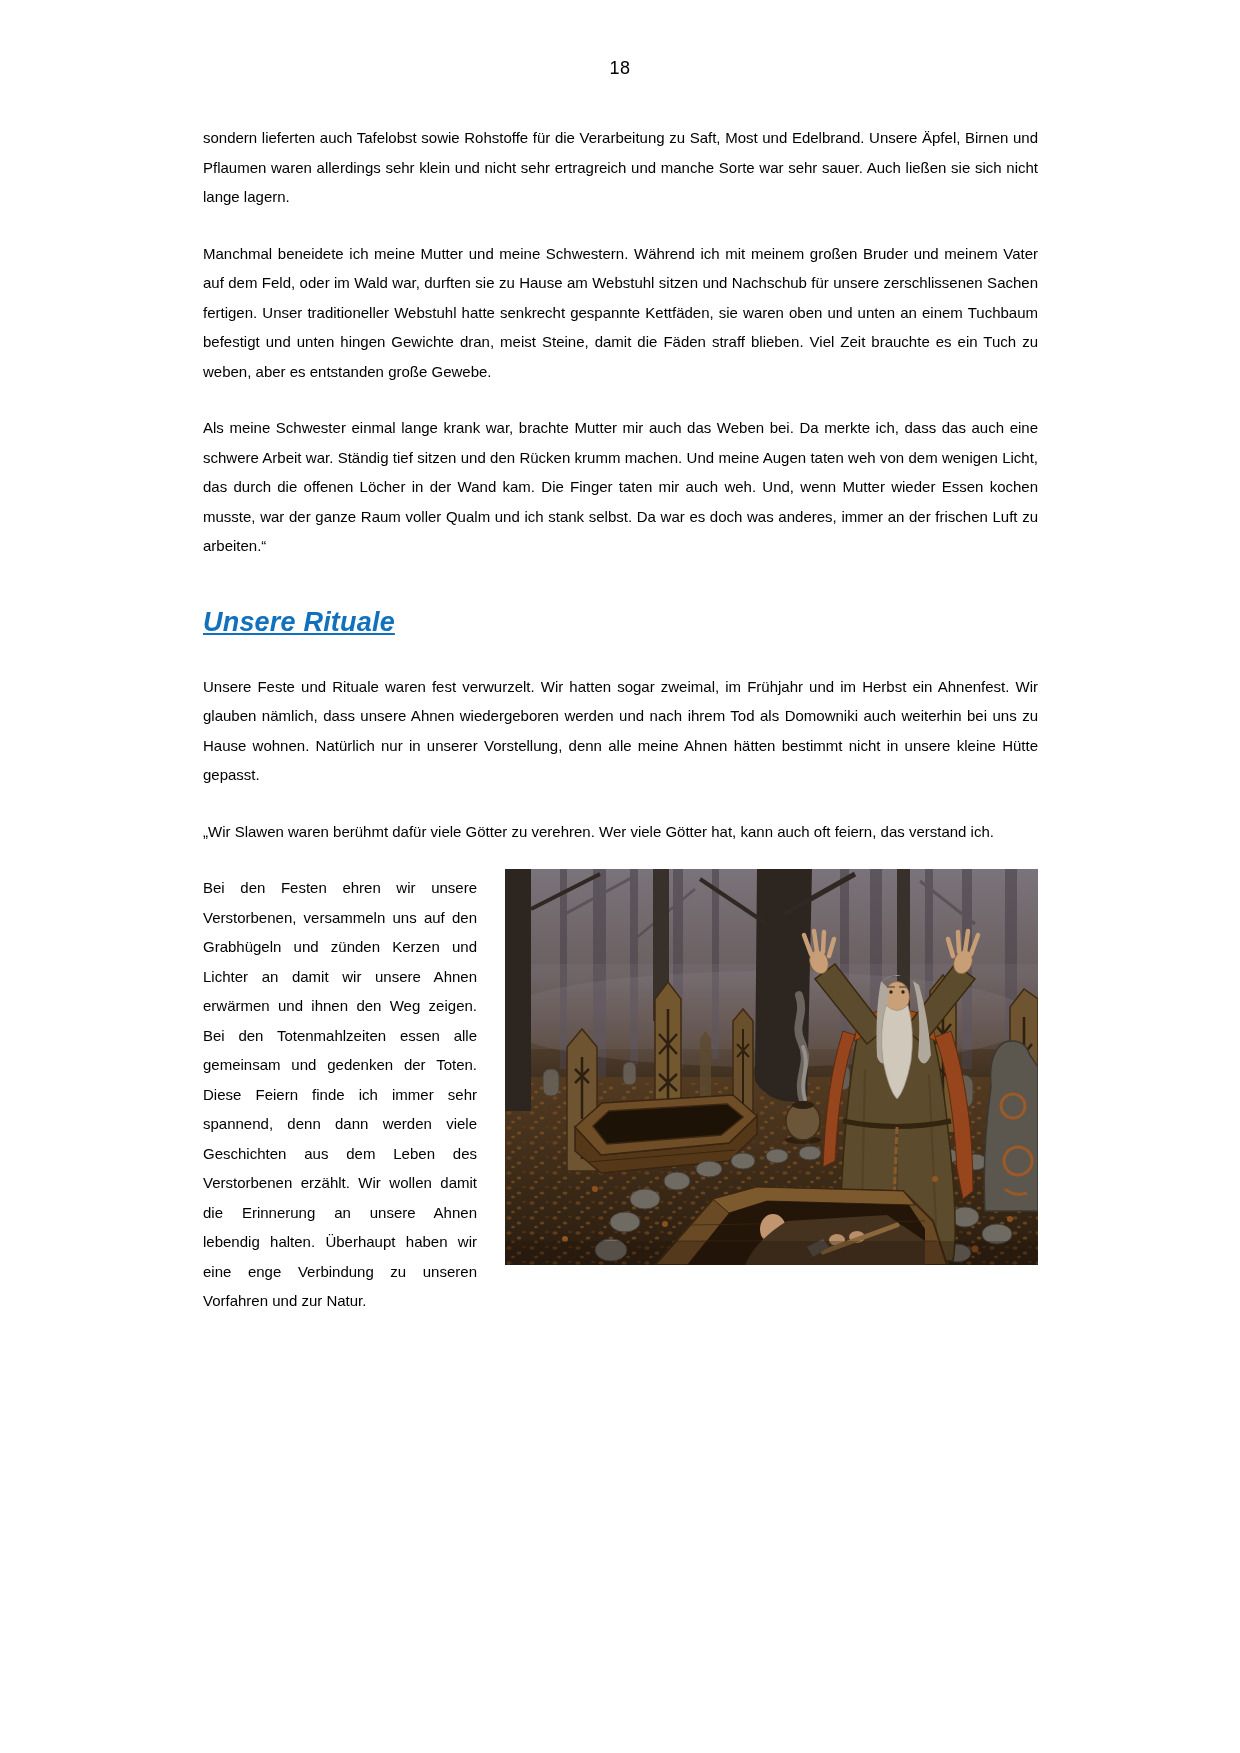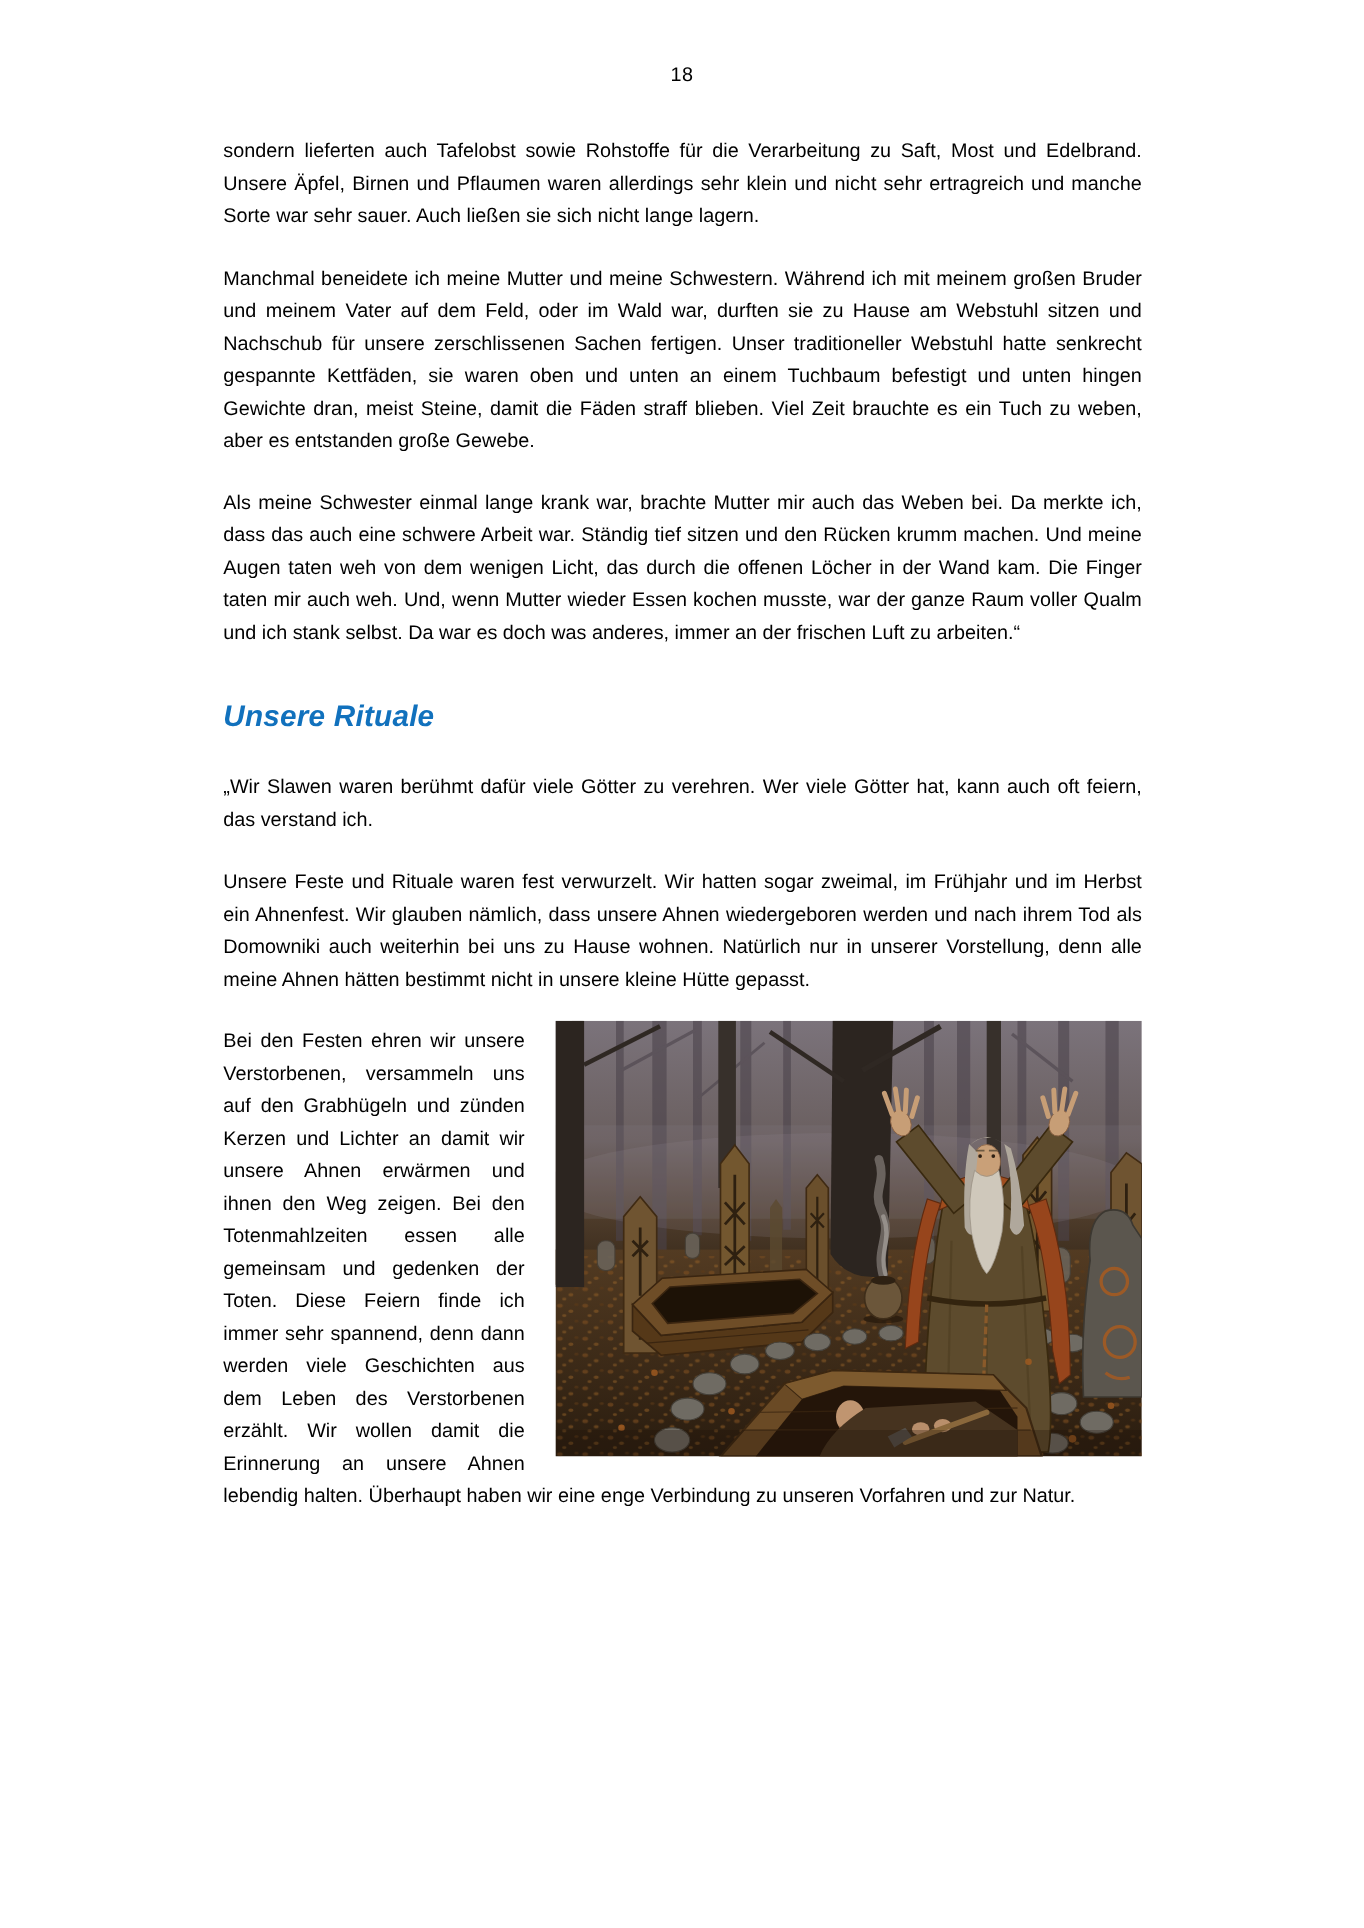--- a/index.html
+++ b/index.html
@@ -22,32 +22,33 @@
     text-align: center;
     font-size: 18px;
     letter-spacing: 0.5px;
     margin-bottom: 44px;
   }
   .content {
     margin-left: 203px;
     margin-right: 202px; 
   }
   p.body-par {
-    font-size: 18px;
+    font-size: 15px;
     line-height: 29.5px;
     text-align: justify;
     margin: 0 0 27px 0;
     hyphens: none;
   }
   h2.section-heading {
     font-style: italic;
     font-weight: bold;
     font-size: 27px;
     margin: 46px 0 34px 0;
     letter-spacing: 0.2px;
+    text-decoration: underline;
   }
   .fig-wrap {
     float: right;
     width: 533px;
     height: 396px;
     margin: -4px 0 10px 28px;
     display: block;
   }
   .fig-wrap svg {
     display: block;
@@ -64,23 +65,23 @@
   <div class="content">
 
     <p class="body-par">sondern lieferten auch Tafelobst sowie Rohstoffe für die Verarbeitung zu Saft, Most und Edelbrand. Unsere Äpfel, Birnen und Pflaumen waren allerdings sehr klein und nicht sehr ertragreich und manche Sorte war sehr sauer. Auch ließen sie sich nicht lange lagern.</p>
 
     <p class="body-par">Manchmal beneidete ich meine Mutter und meine Schwestern. Während ich mit meinem großen Bruder und meinem Vater auf dem Feld, oder im Wald war, durften sie zu Hause am Webstuhl sitzen und Nachschub für unsere zerschlissenen Sachen fertigen. Unser traditioneller Webstuhl hatte senkrecht gespannte Kettfäden, sie waren oben und unten an einem Tuchbaum befestigt und unten hingen Gewichte dran, meist Steine, damit die Fäden straff blieben. Viel Zeit brauchte es ein Tuch zu weben, aber es entstanden große Gewebe.</p>
 
     <p class="body-par">Als meine Schwester einmal lange krank war, brachte Mutter mir auch das Weben bei. Da merkte ich, dass das auch eine schwere Arbeit war. Ständig tief sitzen und den Rücken krumm machen. Und meine Augen taten weh von dem wenigen Licht, das durch die offenen Löcher in der Wand kam. Die Finger taten mir auch weh. Und, wenn Mutter wieder Essen kochen musste, war der ganze Raum voller Qualm und ich stank selbst. Da war es doch was anderes, immer an der frischen Luft zu arbeiten.“</p>
 
     <h2 class="section-heading" style="color: rgb(17, 113, 189);">Unsere Rituale</h2>
 
+    <p class="body-par">Unsere Feste und Rituale waren fest verwurzelt. Wir hatten sogar zweimal, im Frühjahr und im Herbst ein Ahnenfest. Wir glauben nämlich, dass unsere Ahnen wiedergeboren werden und nach ihrem Tod als Domowniki auch weiterhin bei uns zu Hause wohnen. Natürlich nur in unserer Vorstellung, denn alle meine Ahnen hätten bestimmt nicht in unsere kleine Hütte gepasst.</p>
+
     <p class="body-par">„Wir Slawen waren berühmt dafür viele Götter zu verehren. Wer viele Götter hat, kann auch oft feiern, das verstand ich.</p>
-
-    <p class="body-par">Unsere Feste und Rituale waren fest verwurzelt. Wir hatten sogar zweimal, im Frühjahr und im Herbst ein Ahnenfest. Wir glauben nämlich, dass unsere Ahnen wiedergeboren werden und nach ihrem Tod als Domowniki auch weiterhin bei uns zu Hause wohnen. Natürlich nur in unserer Vorstellung, denn alle meine Ahnen hätten bestimmt nicht in unsere kleine Hütte gepasst.</p>
 
     <p class="body-par">
       <span class="fig-wrap">
 
         <svg viewBox="0 0 533 396" aria-hidden="true">
           <defs>
             <linearGradient id="sky" x1="0" y1="0" x2="0" y2="1">
               <stop offset="0" stop-color="#7b737b"></stop>
               <stop offset="0.45" stop-color="#6a5f5f"></stop>
               <stop offset="0.75" stop-color="#4d3b2a"></stop>

